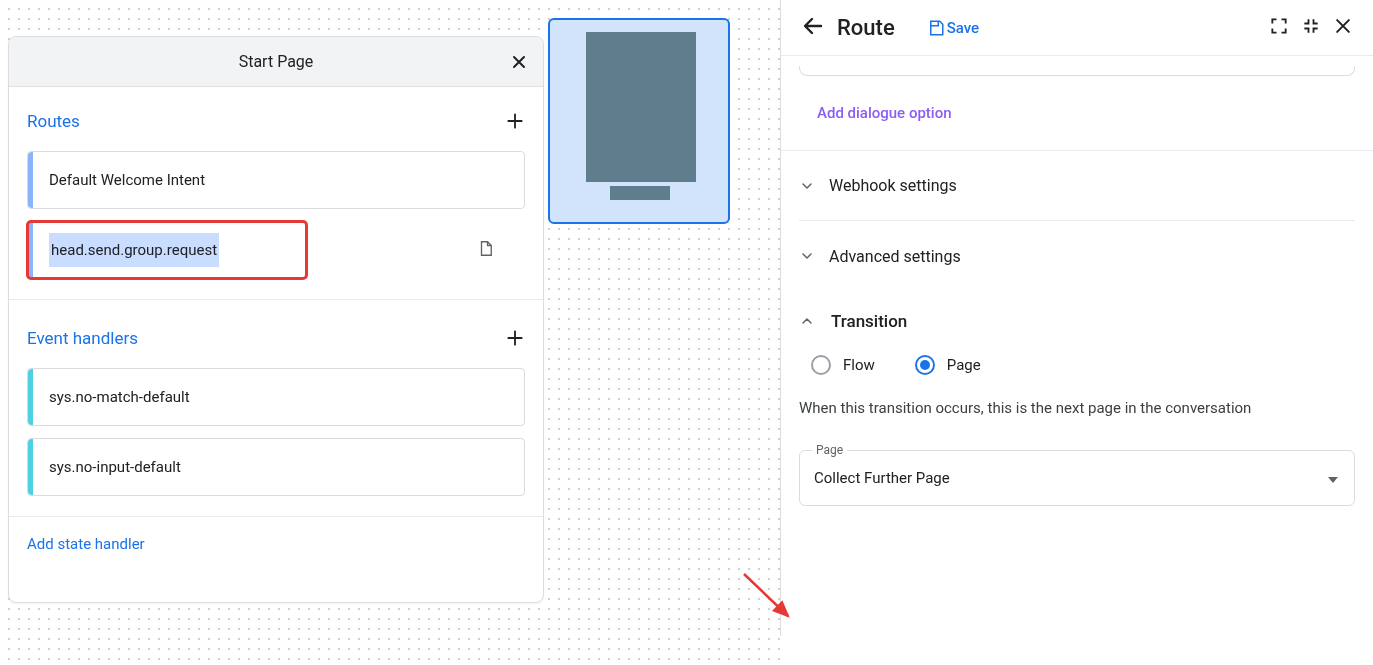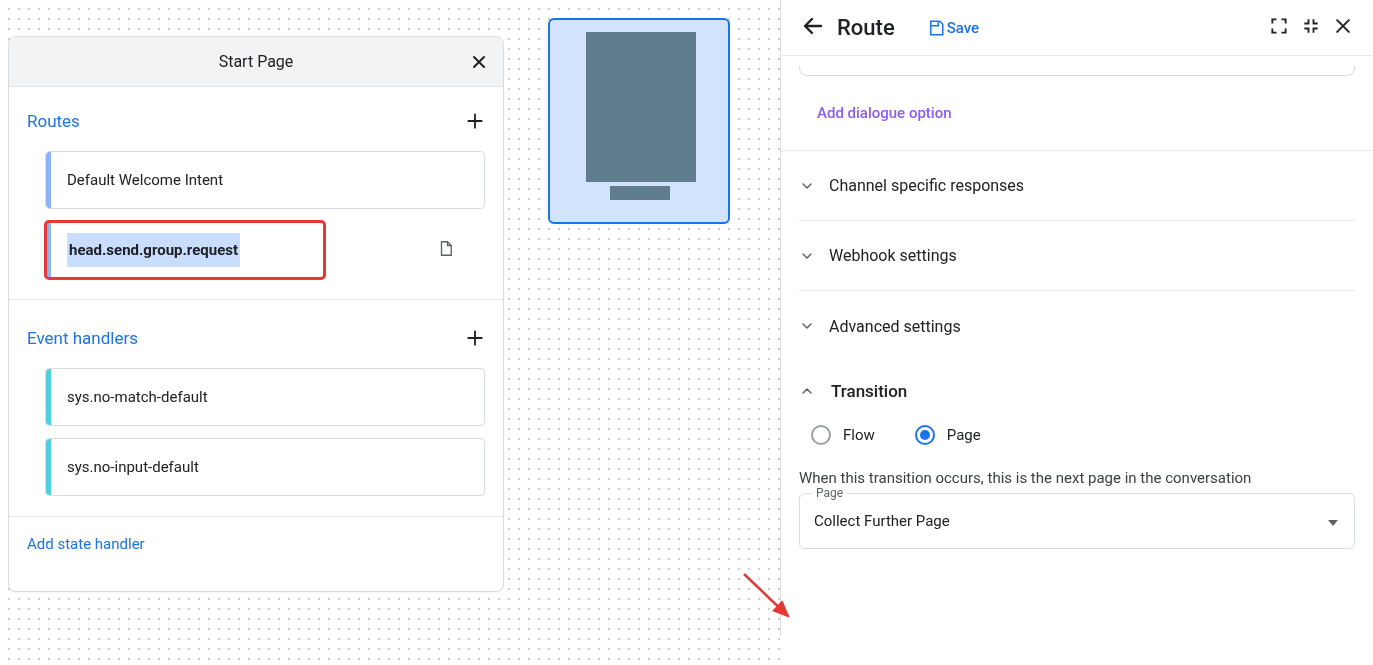--- a/index.html
+++ b/index.html
@@ -19,27 +19,27 @@
     left: 0; top: 0;
     width: 780px; height: 665px;
     background-color: #fff;
     background-image: radial-gradient(#d0d0d0 1px, transparent 1px);
     background-size: 10px 10px;
     background-position: 4px 4px;
   }
   .page-card {
     position: absolute;
     left: 8px; top: 36px;
-    width: 496px;
+    width: 536px;
     background: #fff;
     border: 1px solid #dadce0;
     border-radius: 8px;
     box-shadow: 0 1px 2px rgba(0,0,0,.05);
     overflow: visible;
-    padding-bottom: 24px;
+    padding-bottom: 35px;
   }
   .page-card-header {
     height: 50px;
     background: #f1f3f4;
     display: flex;
     align-items: center;
     justify-content: center;
     position: relative;
     border-top-left-radius: 8px;
     border-top-right-radius: 8px;
@@ -69,21 +69,21 @@
     color: #1a73e8;
     font-size: 17px;
   }
   .plus-btn svg { display:block; cursor:pointer; }
   .item {
     display: flex;
     align-items: center;
     height: 58px;
     border: 1px solid #dadce0;
     border-radius: 4px;
-    margin: 8px 0 12px 18px;
+    margin: 8px 0 12px 0;
     padding: 0 14px 0 0;
     position: relative;
     cursor: pointer;
     background:#fff;
   }
   .item .color-bar {
     width: 5px;
     align-self: stretch;
     border-top-left-radius: 4px;
     border-bottom-left-radius: 4px;
@@ -92,21 +92,20 @@
   .color-bar.blue { background: #8ab4f8; }
   .color-bar.teal { background: #4dd0e1; }
   .item-label { font-size: 15px; }
   .item.highlight .item-label {
     background: #c8ddff;
     padding: 8px 2px 8px 2px;
   }
   .item.highlight {
     outline: 3px solid #e53935;
     outline-offset: -2px;
-    font-weight: bold;
   }
   .item.highlight { width: 280px; }
   
   .route-row-wrap { position:relative; }
   .route-row-wrap .doc-icon-floating {
     position:absolute;
     right: 30px;
     top: 50%;
     transform: translateY(-50%);
   }
@@ -244,21 +243,21 @@
   }
   .radio-circle.checked::after {
     content:"";
     width: 10px; height: 10px;
     background: #1a73e8;
     border-radius: 50%;
   }
   .help-text {
     font-size: 15px;
     color: #3c4043;
-    margin-bottom: 6px;
+    margin-bottom: 33px;
   }
   .select-field {
     position: relative;
     border: 1px solid #dadce0;
     border-radius: 6px;
     height: 56px;
     padding: 18px 14px 0 14px;
     cursor:pointer;
   }
   .select-field .floating-label {
@@ -399,28 +398,20 @@
     <div class="card-stub"></div>
     <div class="add-dialogue">Add dialogue option</div>
 
     <div class="accordion">
       <div class="acc-item">
         <span class="chevron">
           <svg width="16" height="16" viewBox="0 0 24 24">
               <path d="M6 9 L12 15 L18 9" stroke="#5f6368" stroke-width="2.2" fill="none" stroke-linecap="round" stroke-linejoin="round"></path>
             </svg>
         </span>
-        <span>Channel specific responses</span>
-      </div>
-      <div class="acc-item">
-        <span class="chevron">
-          <svg width="16" height="16" viewBox="0 0 24 24">
-              <path d="M6 9 L12 15 L18 9" stroke="#5f6368" stroke-width="2.2" fill="none" stroke-linecap="round" stroke-linejoin="round"></path>
-            </svg>
-        </span>
         <span>Webhook settings</span>
       </div>
       <div class="acc-item">
         <span class="chevron">
           <svg width="16" height="16" viewBox="0 0 24 24">
               <path d="M6 9 L12 15 L18 9" stroke="#5f6368" stroke-width="2.2" fill="none" stroke-linecap="round" stroke-linejoin="round"></path>
             </svg>
         </span>
         <span>Advanced settings</span>
       </div>

